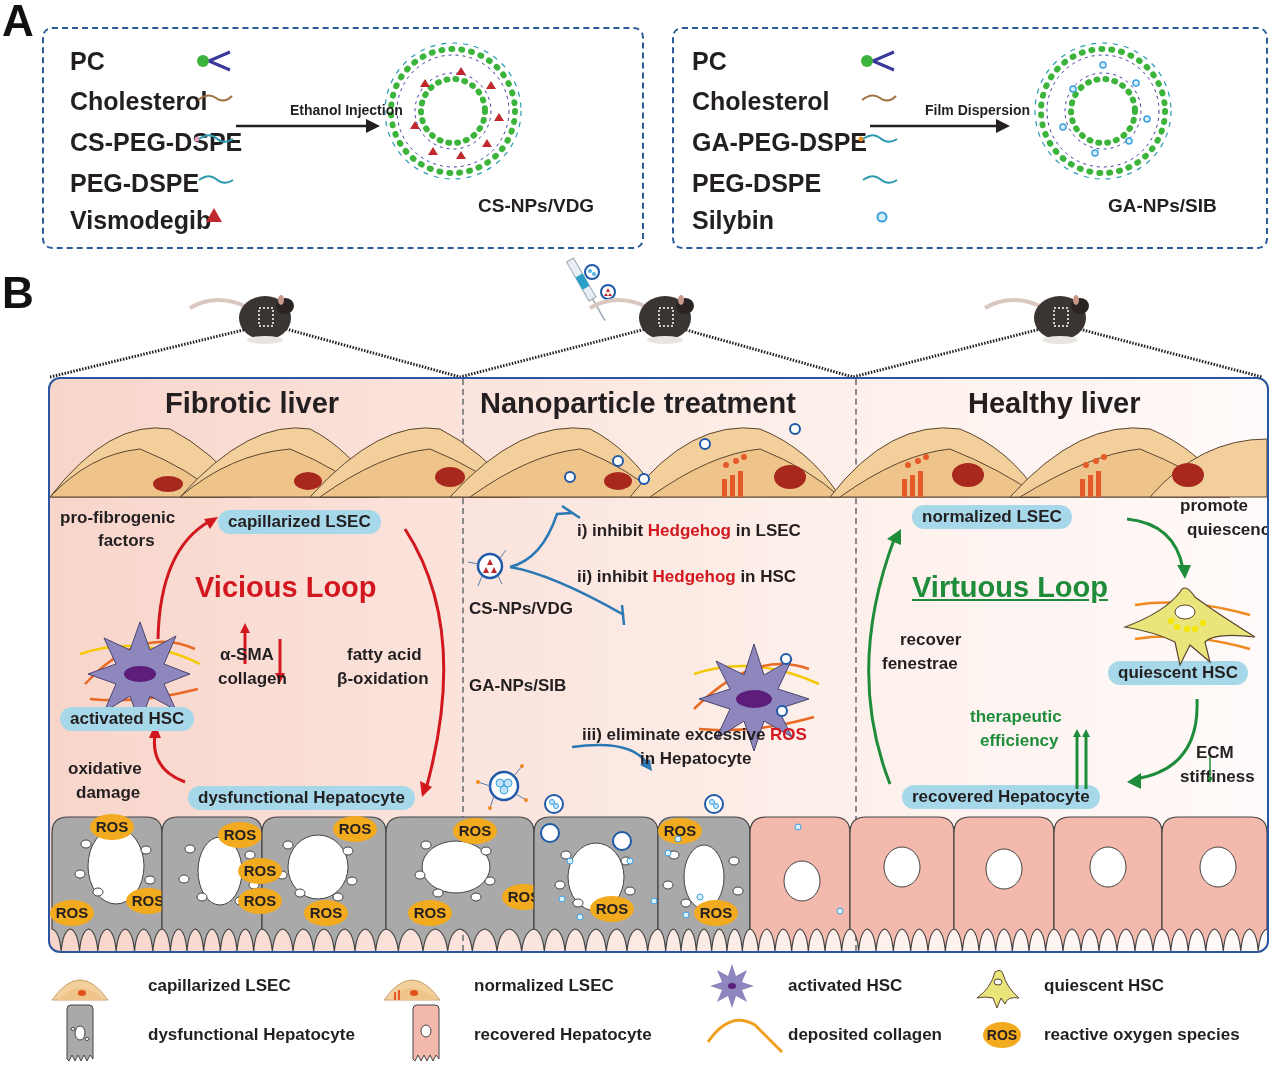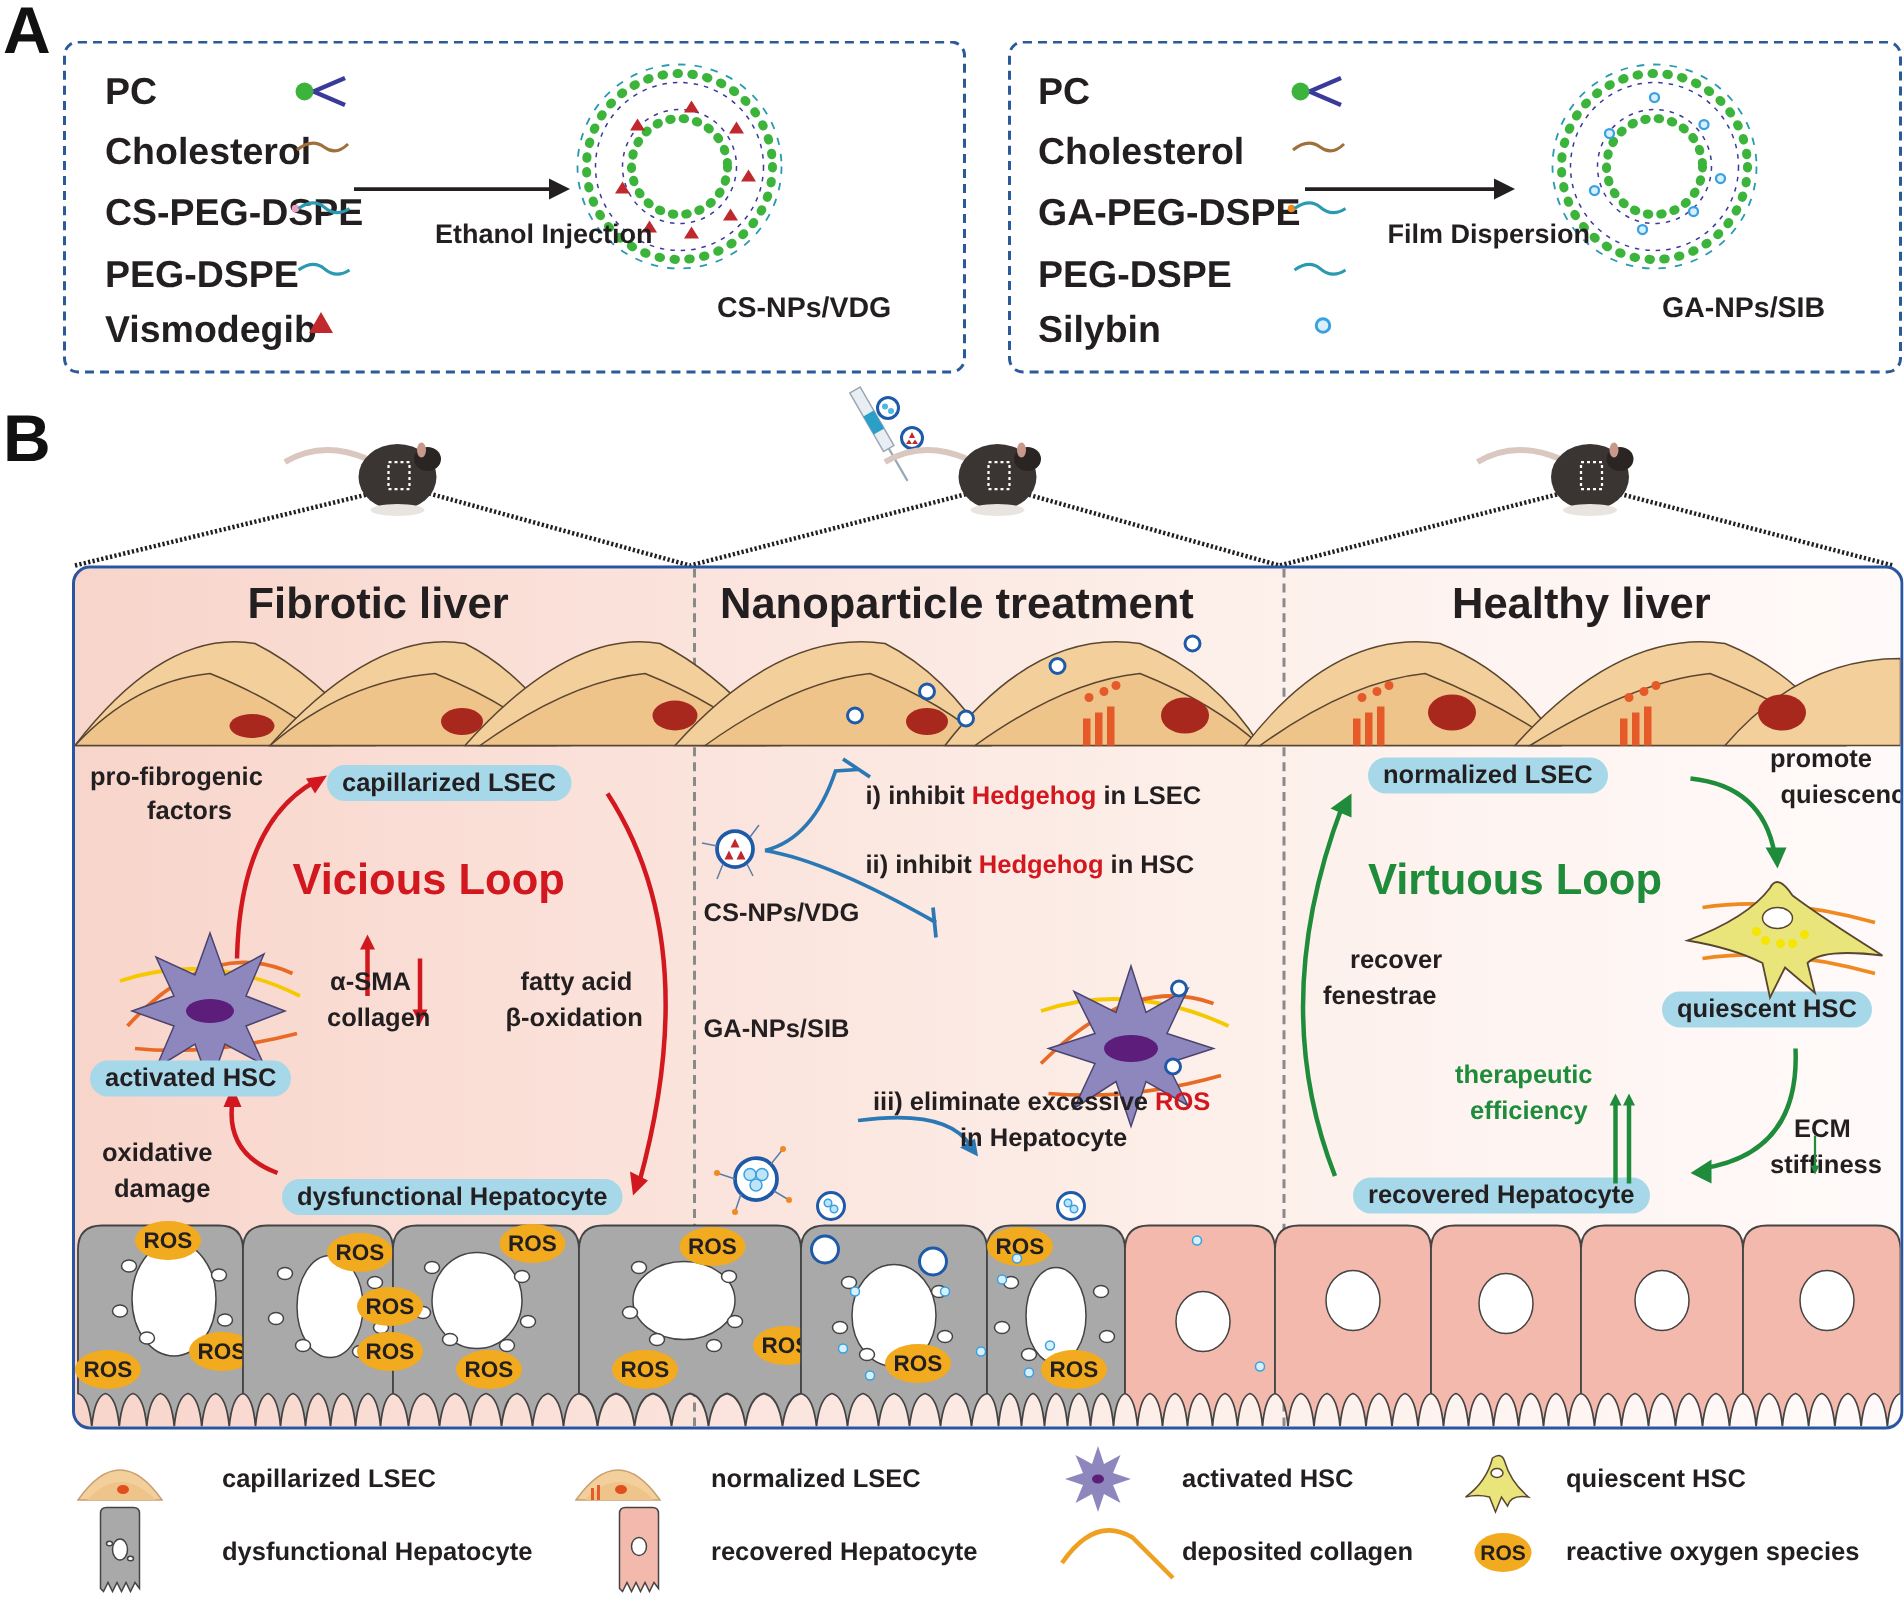--- a/index.html
+++ b/index.html
@@ -1,20 +1,20 @@
 <!DOCTYPE html>
 <html><head>
 <meta charset="utf-8">
 <style>
   html,body{margin:0;padding:0;background:#ffffff;}
   body{width:1269px;height:1071px;position:relative;overflow:hidden;font-family:"Liberation Sans",sans-serif;color:#231f20;}
   .panel-letter{position:absolute;font-size:44px;font-weight:bold;color:#111;}
   .dashbox{position:absolute;border:2px dashed #2a5a9a;border-radius:10px;}
   .comp-label{position:absolute;font-size:25px;font-weight:bold;color:#231f20;white-space:nowrap;}
-  .proc-label{position:absolute;font-size:18px;font-weight:bold;white-space:nowrap;margin-top:44px;}
+  .proc-label{position:absolute;font-size:14px;font-weight:bold;white-space:nowrap;}
   .np-name{position:absolute;font-size:19px;font-weight:bold;white-space:nowrap;}
   .mainbox{position:absolute;left:48px;top:377px;width:1217px;height:572px;border:2px solid #2a55a0;border-radius:12px;overflow:hidden;
     background:linear-gradient(to right,#f8d5cb 0%,#fbe6df 40%,#fdf0eb 65%,#fffafa 100%);}
   .sect-title{position:absolute;font-size:29px;font-weight:bold;white-space:nowrap;color:#231f20;}
   .divider{position:absolute;top:0;width:0;height:572px;border-left:2px dashed #8a8a8a;}
   .pill{position:absolute;background:#a6d8ea;border-radius:13px;font-size:17px;font-weight:bold;padding:2px 10px;white-space:nowrap;color:#231f20;}
   .txt{position:absolute;font-size:17px;font-weight:bold;white-space:nowrap;color:#231f20;text-align:center;line-height:24px;}
   .red{color:#d2171f;}
   .green{color:#1e8c3a;}
   .big-red{position:absolute;font-size:29px;font-weight:bold;color:#d2171f;white-space:nowrap;}
@@ -321,21 +321,21 @@
   <div class="txt" style="left:419px;top:218px;">CS-NPs/VDG</div>
   <div class="txt" style="left:419px;top:295px;">GA-NPs/SIB</div>
   <div class="txt" style="left:532px;top:344px;">
     <span>iii) eliminate excessive </span><span class="red">ROS</span>
   </div>
   <div class="txt" style="left:590px;top:368px;">in Hepatocyte</div>
 
   <div class="pill" style="left:862px;top:126px;">normalized LSEC</div>
   <div class="txt" style="left:1130px;top:115px;text-align:center;">promote</div>
   <div class="txt" style="left:1114px;top:139px;margin-left:23px;">quiescence</div>
-  <div class="big-green" style="left:862px;top:192px;">Virtuous Loop</div>
+  <div class="big-green" style="left:862px;top:192px;text-decoration:underline;">Virtuous Loop</div>
   <div class="txt" style="left:850px;top:249px;">recover</div>
   <div class="txt" style="left:832px;top:273px;">fenestrae</div>
   <div class="pill" style="left:1058px;top:282px;">quiescent HSC</div>
   <div class="txt green" style="left:920px;top:326px;">therapeutic</div>
   <div class="txt green" style="left:930px;top:350px;">efficiency</div>
   <div class="txt" style="left:1146px;top:362px;">ECM</div>
   <div class="txt" style="left:1130px;top:386px;">stiffiness</div>
   <div class="pill" style="left:852px;top:406px;">recovered Hepatocyte</div>
 
   <svg style="left:805px;top:120px;" width="412" height="310">

